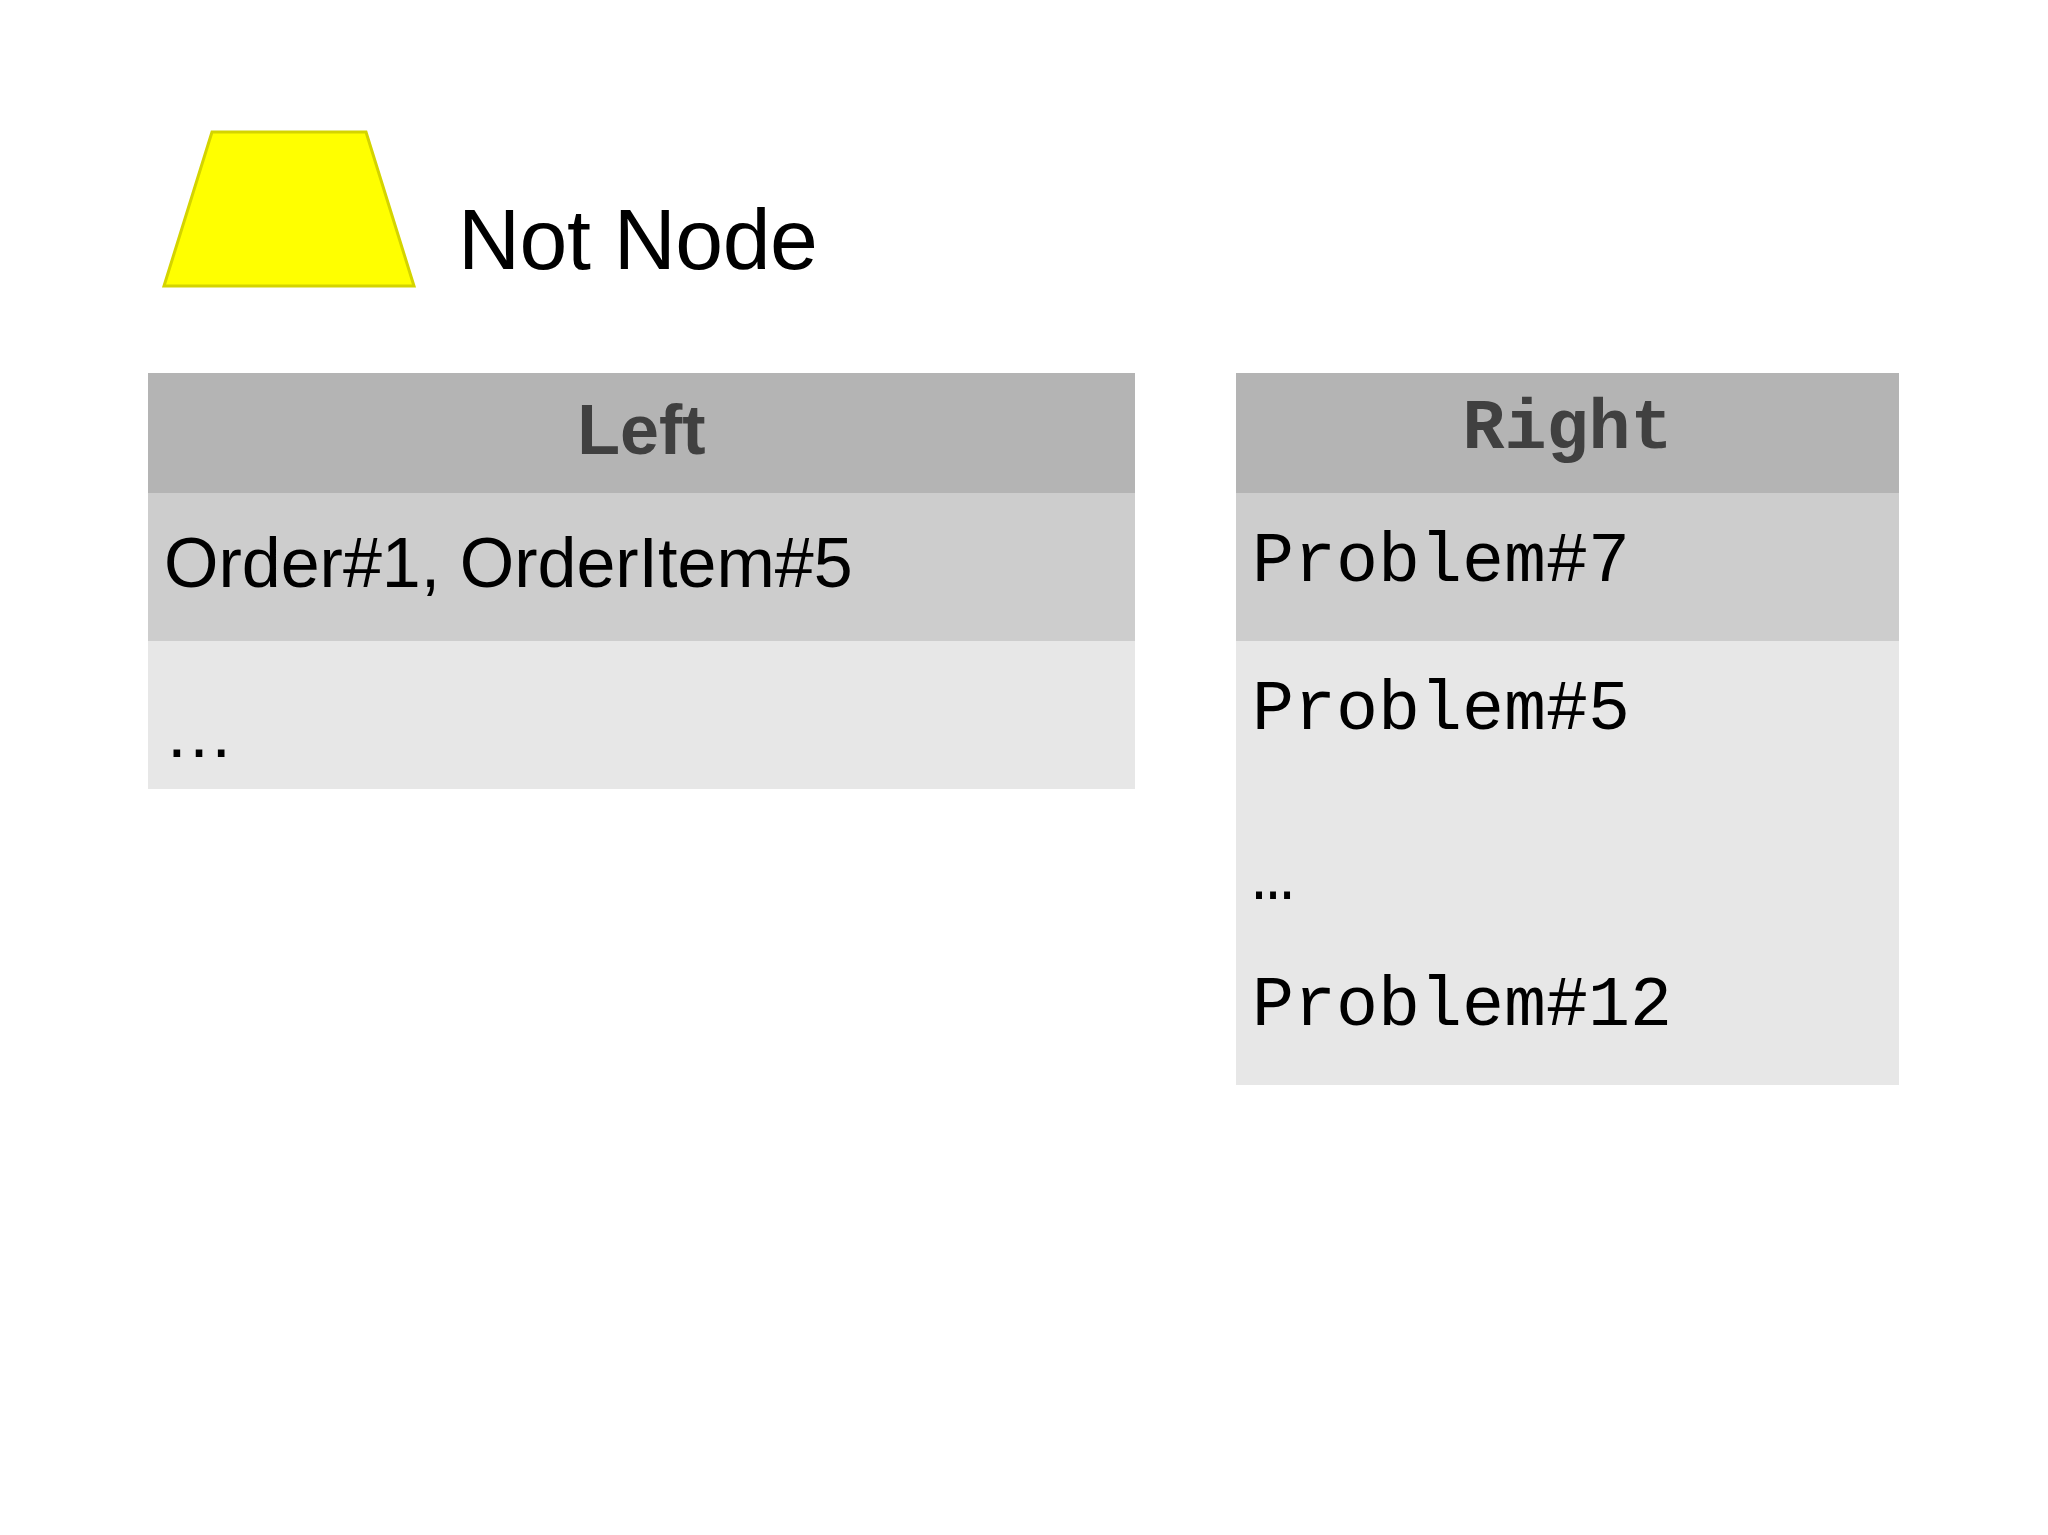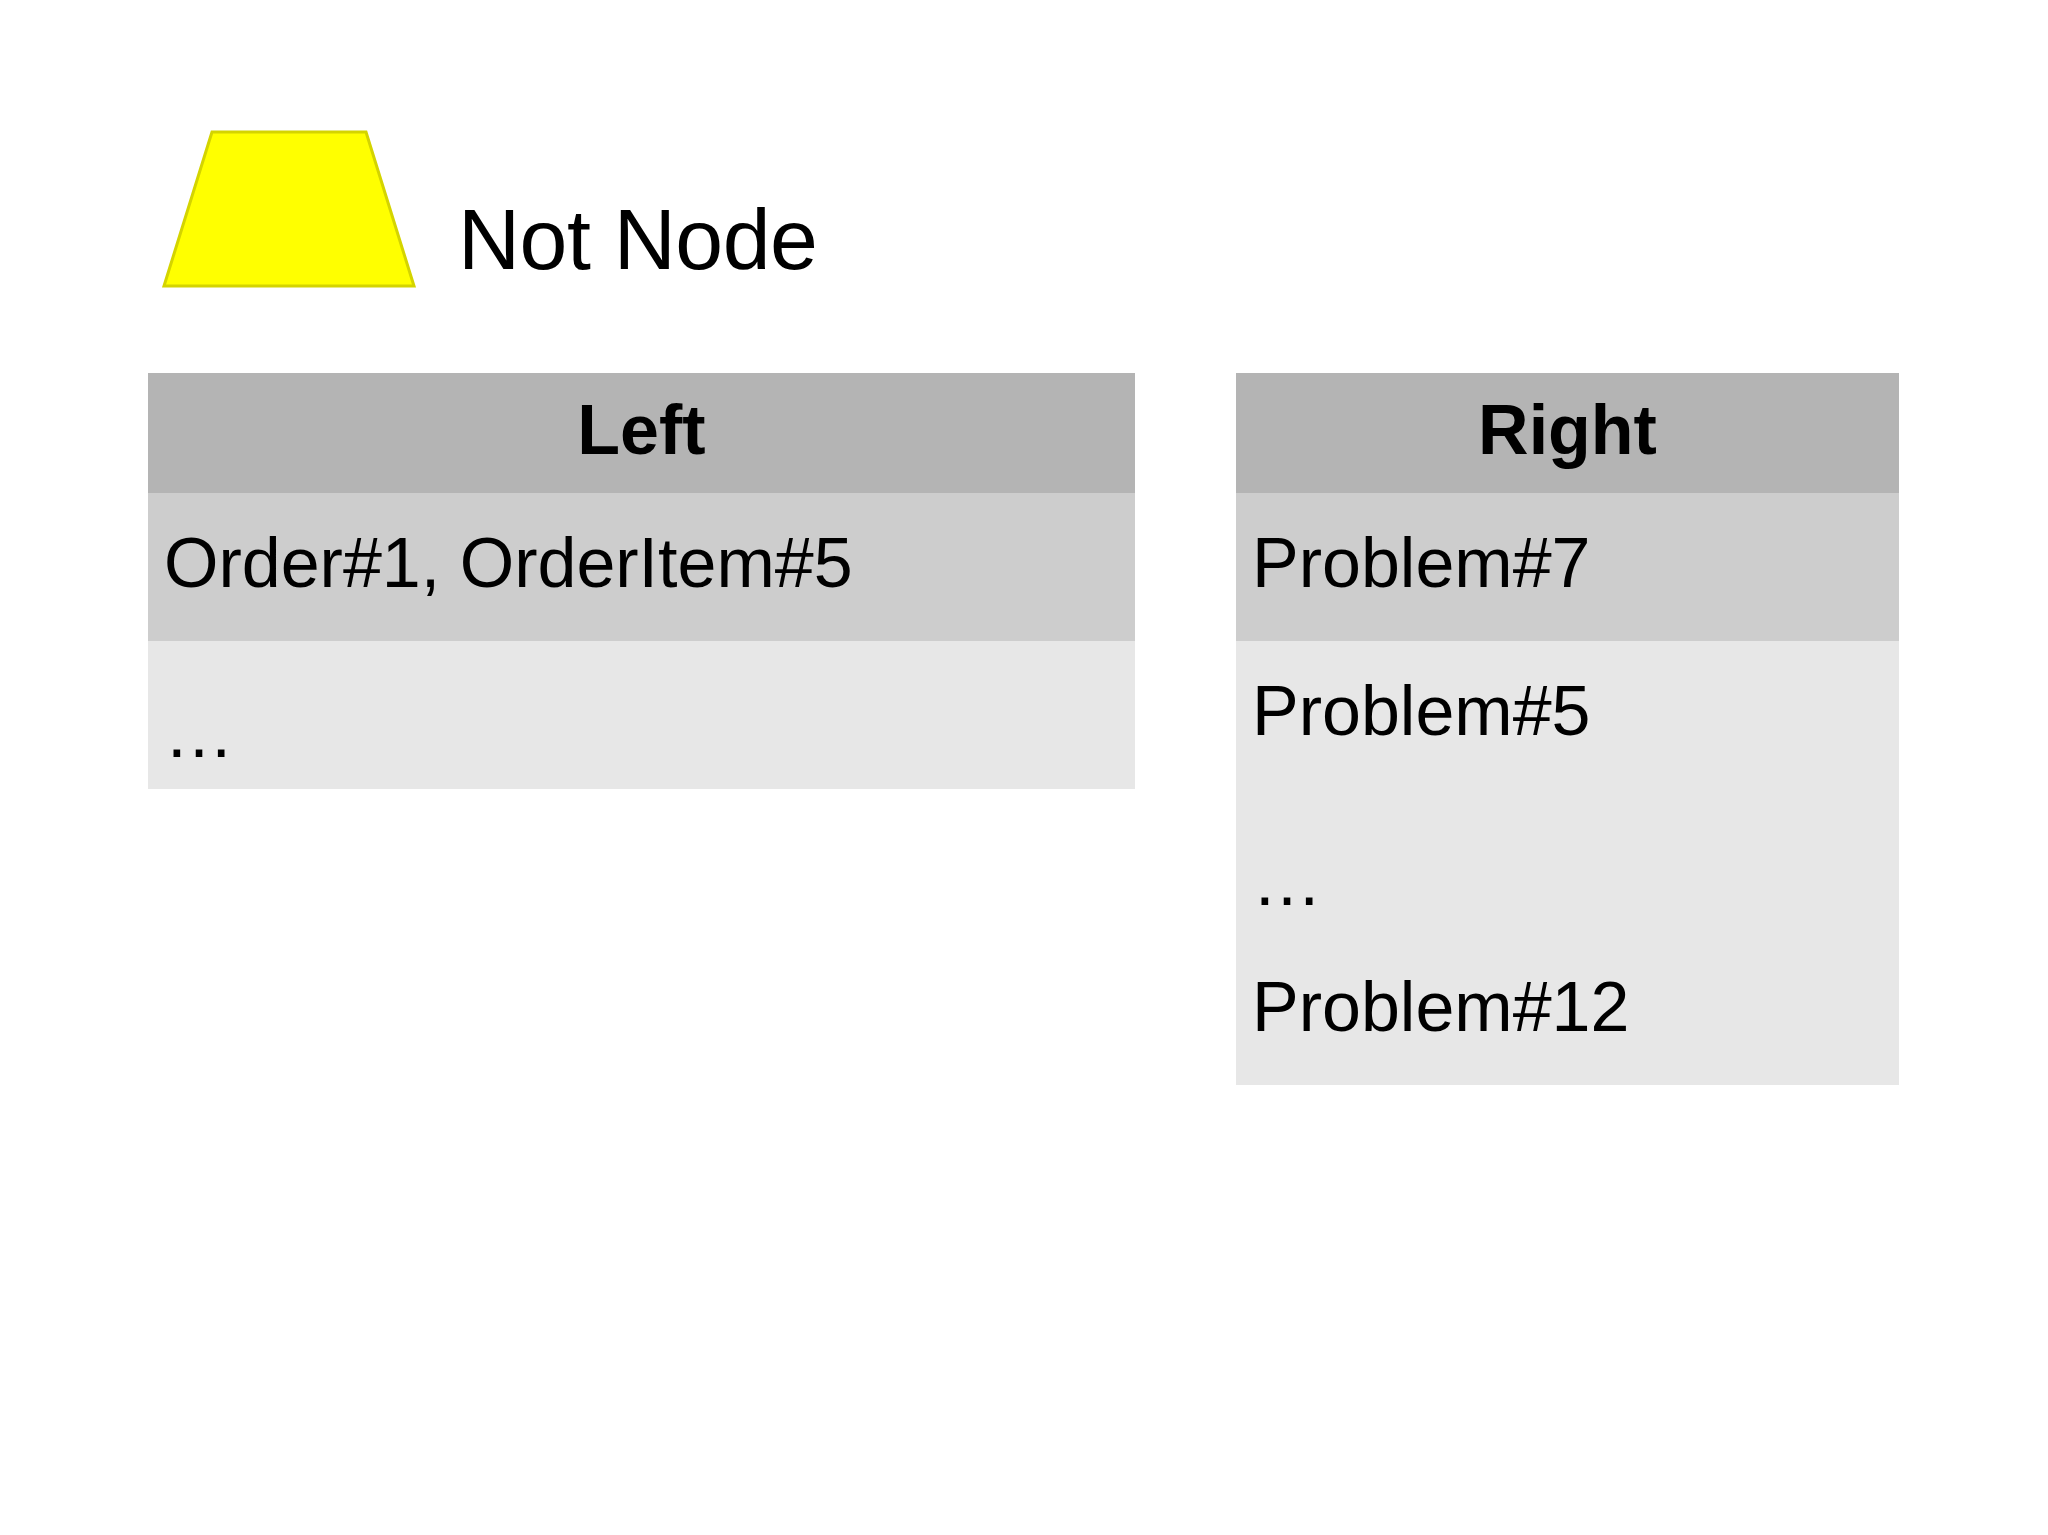--- a/index.html
+++ b/index.html
@@ -43,31 +43,31 @@
     letter-spacing: -0.5px;
     padding-bottom: 8px;
   }
 
   
   .table {
     position: absolute;
     box-sizing: border-box;
   }
   .table-left  { left: 148px;  top: 373px; width: 987px; }
-  .table-right { left: 1236px; top: 373px; width: 663px; }
+  .table-right { left: 1236px; top: 373px; width: 663px; font-family: Liberation Mono, monospace; }
 
   .t-header {
     height: 120px;
     background: #b4b4b4;
     display: flex;
     align-items: center;
     justify-content: center;
     font-size: 70px;
     font-weight: bold;
-    color: #000000;
+    color: #404040;
     line-height: 1;
   }
   .t-header-inner { padding-bottom: 6px; }
 
   .t-row {
     height: 148px;
     display: flex;
     align-items: center;
     font-size: 70px;
     color: #000000;

